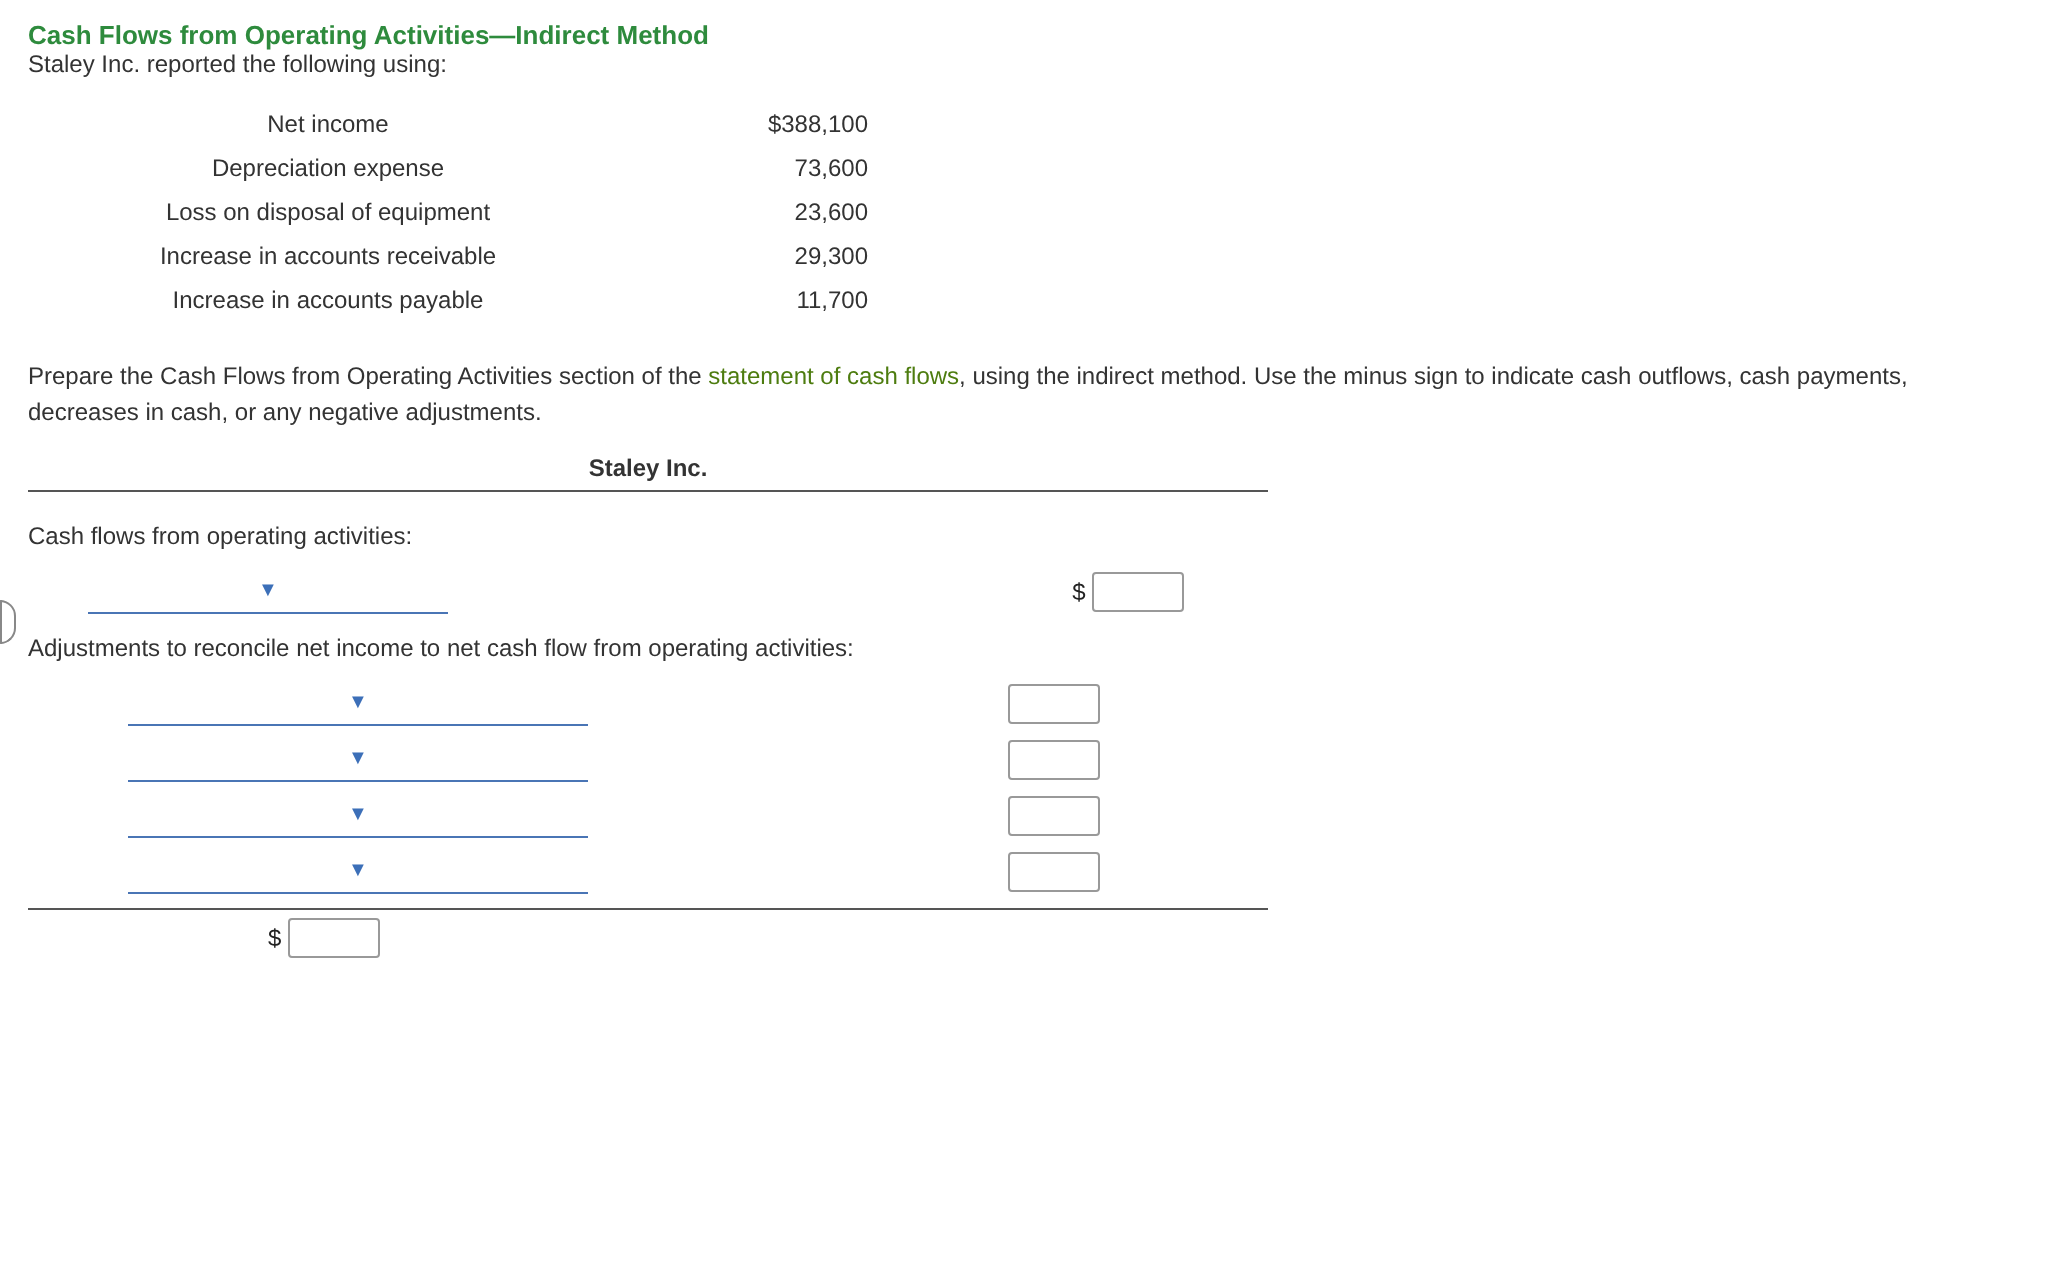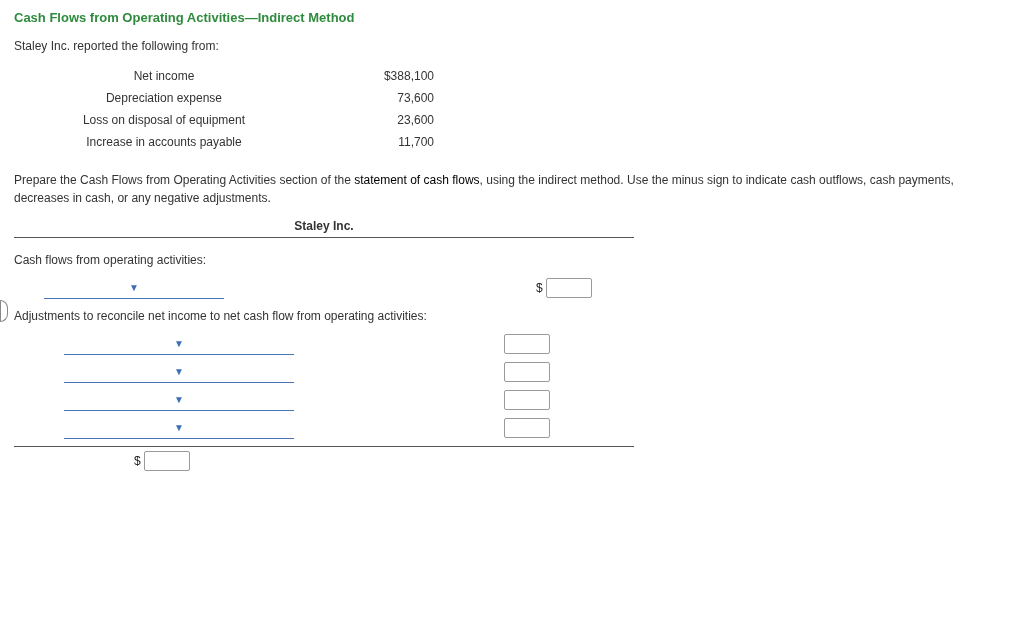--- a/index.html
+++ b/index.html
@@ -7,21 +7,20 @@
     font-size: 12px;
     color: #333;
     margin: 0;
     padding: 10px 14px;
     background: #fff;
   }
   .section-title {
     color: #2e8b3d;
     font-weight: bold;
     font-size: 13px;
-    margin-bottom: 14px;
   }
   .intro {
     margin-bottom: 12px;
   }
   .data-table {
     border-collapse: collapse;
     margin-bottom: 18px;
   }
   .data-table td {
     padding: 4px 0;
@@ -34,21 +33,21 @@
   .data-table td.value {
     width: 120px;
     text-align: right;
     padding-right: 30px;
   }
   .question {
     margin-bottom: 12px;
     line-height: 1.5;
   }
   .green-link {
-    color: #000000;
+    color: #4d7c0f;
   }
   .statement-title {
     text-align: center;
     font-weight: bold;
     margin: 4px 0;
   }
   .statement-wrapper {
     width: 620px;
   }
   .divider {
@@ -124,37 +123,41 @@
     background: #fff;
   }
 </style>
 </head>
 <body>
 
 <div class="page-marker"></div>
 
 <div class="section-title">Cash Flows from Operating Activities—Indirect Method</div>
 
-<div class="intro">Staley Inc. reported the following from:</div>
+<div class="intro">Staley Inc. reported the following using:</div>
 
 <table class="data-table">
   <tbody>
       <tr>
     <td class="label">Net income</td>
     <td class="value">$388,100</td>
   </tr>
   <tr>
     <td class="label">Depreciation expense</td>
     <td class="value">73,600</td>
   </tr>
   <tr>
     <td class="label">Loss on disposal of equipment</td>
     <td class="value">23,600</td>
   </tr>
   <tr>
+    <td class="label">Increase in accounts receivable</td>
+    <td class="value">29,300</td>
+  </tr>
+  <tr>
     <td class="label">Increase in accounts payable</td>
     <td class="value">11,700</td>
   </tr>
 </tbody>
   </table>
 
 <div class="question">
   <span>Prepare the Cash Flows from Operating Activities section of the </span><span class="green-link">statement of cash flows</span><span>, using the indirect method. Use the minus sign to indicate cash outflows, cash payments, decreases in cash, or any negative adjustments.</span>
 </div>
 

